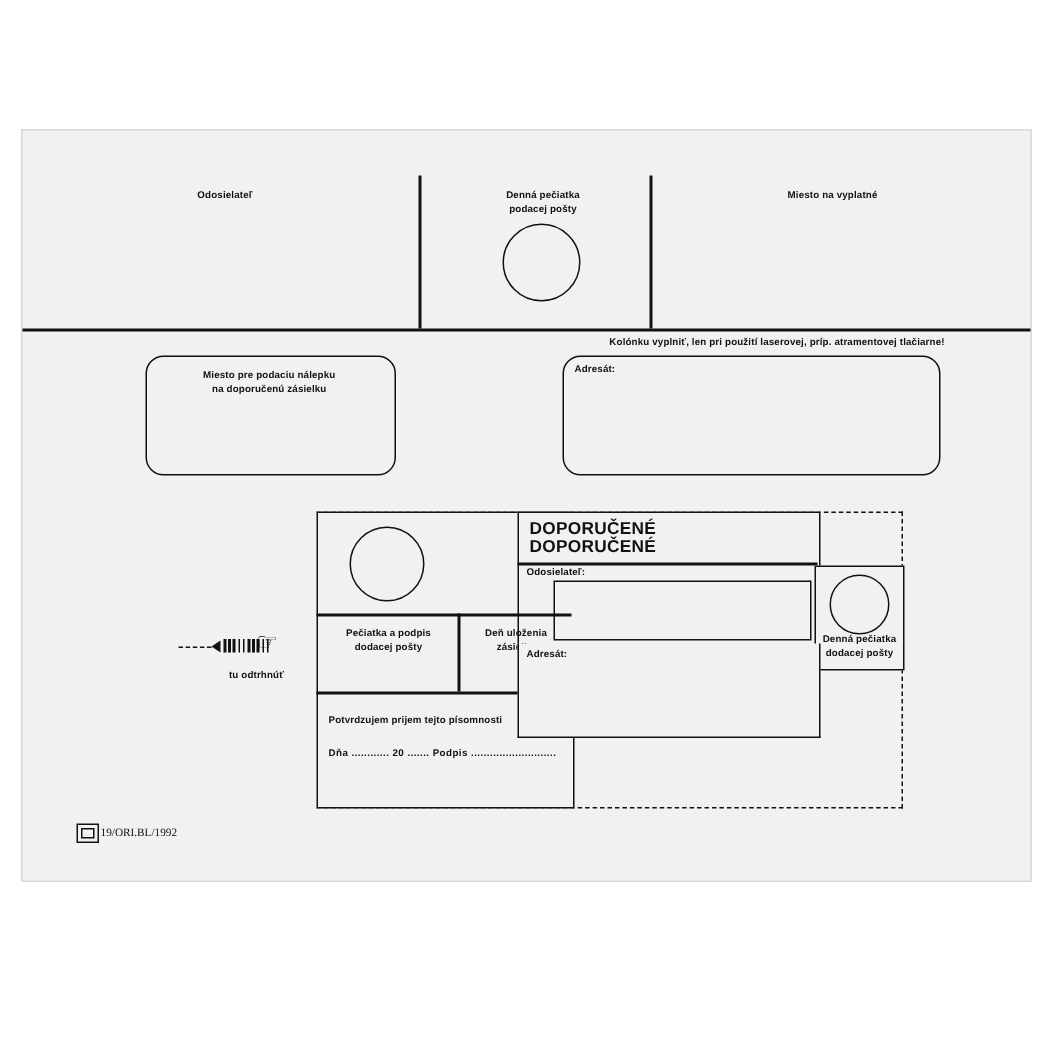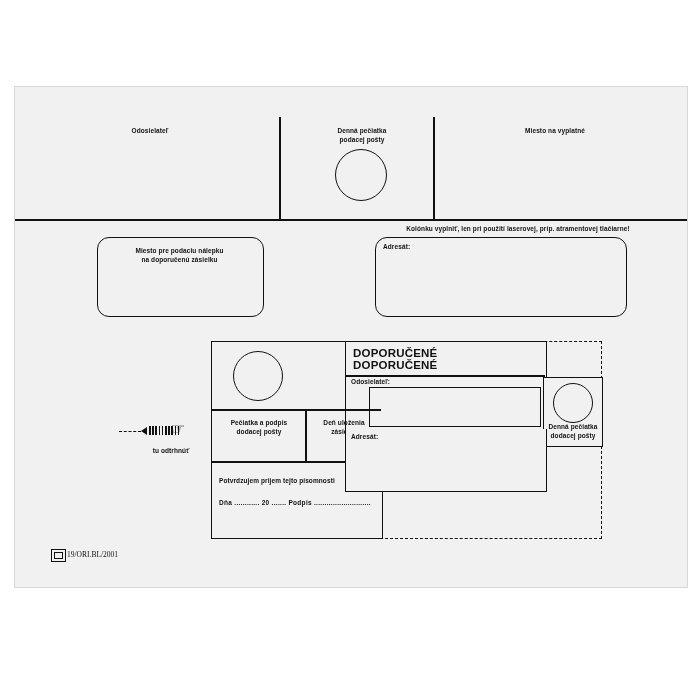--- a/index.html
+++ b/index.html
@@ -204,16 +204,16 @@
         <i></i>
         <i></i>
         <i></i>
         <i></i>
         <i></i>
     </div>
     <div class="hand" style="left:156px; top:334px;">☞</div>
     <div class="lbl" style="left:116px; top:360px; width:80px;">tu odtrhnúť</div>
 
     <div class="logo" style="left:36px; top:462px;"></div>
-    <div class="footer-code" style="left:52px; top:463px;">19/ORI.BL/2001</div>
+    <div class="footer-code" style="left:52px; top:463px;">19/ORI.BL/1992</div>
 
   </div>
 </div>
 
 </body></html>

